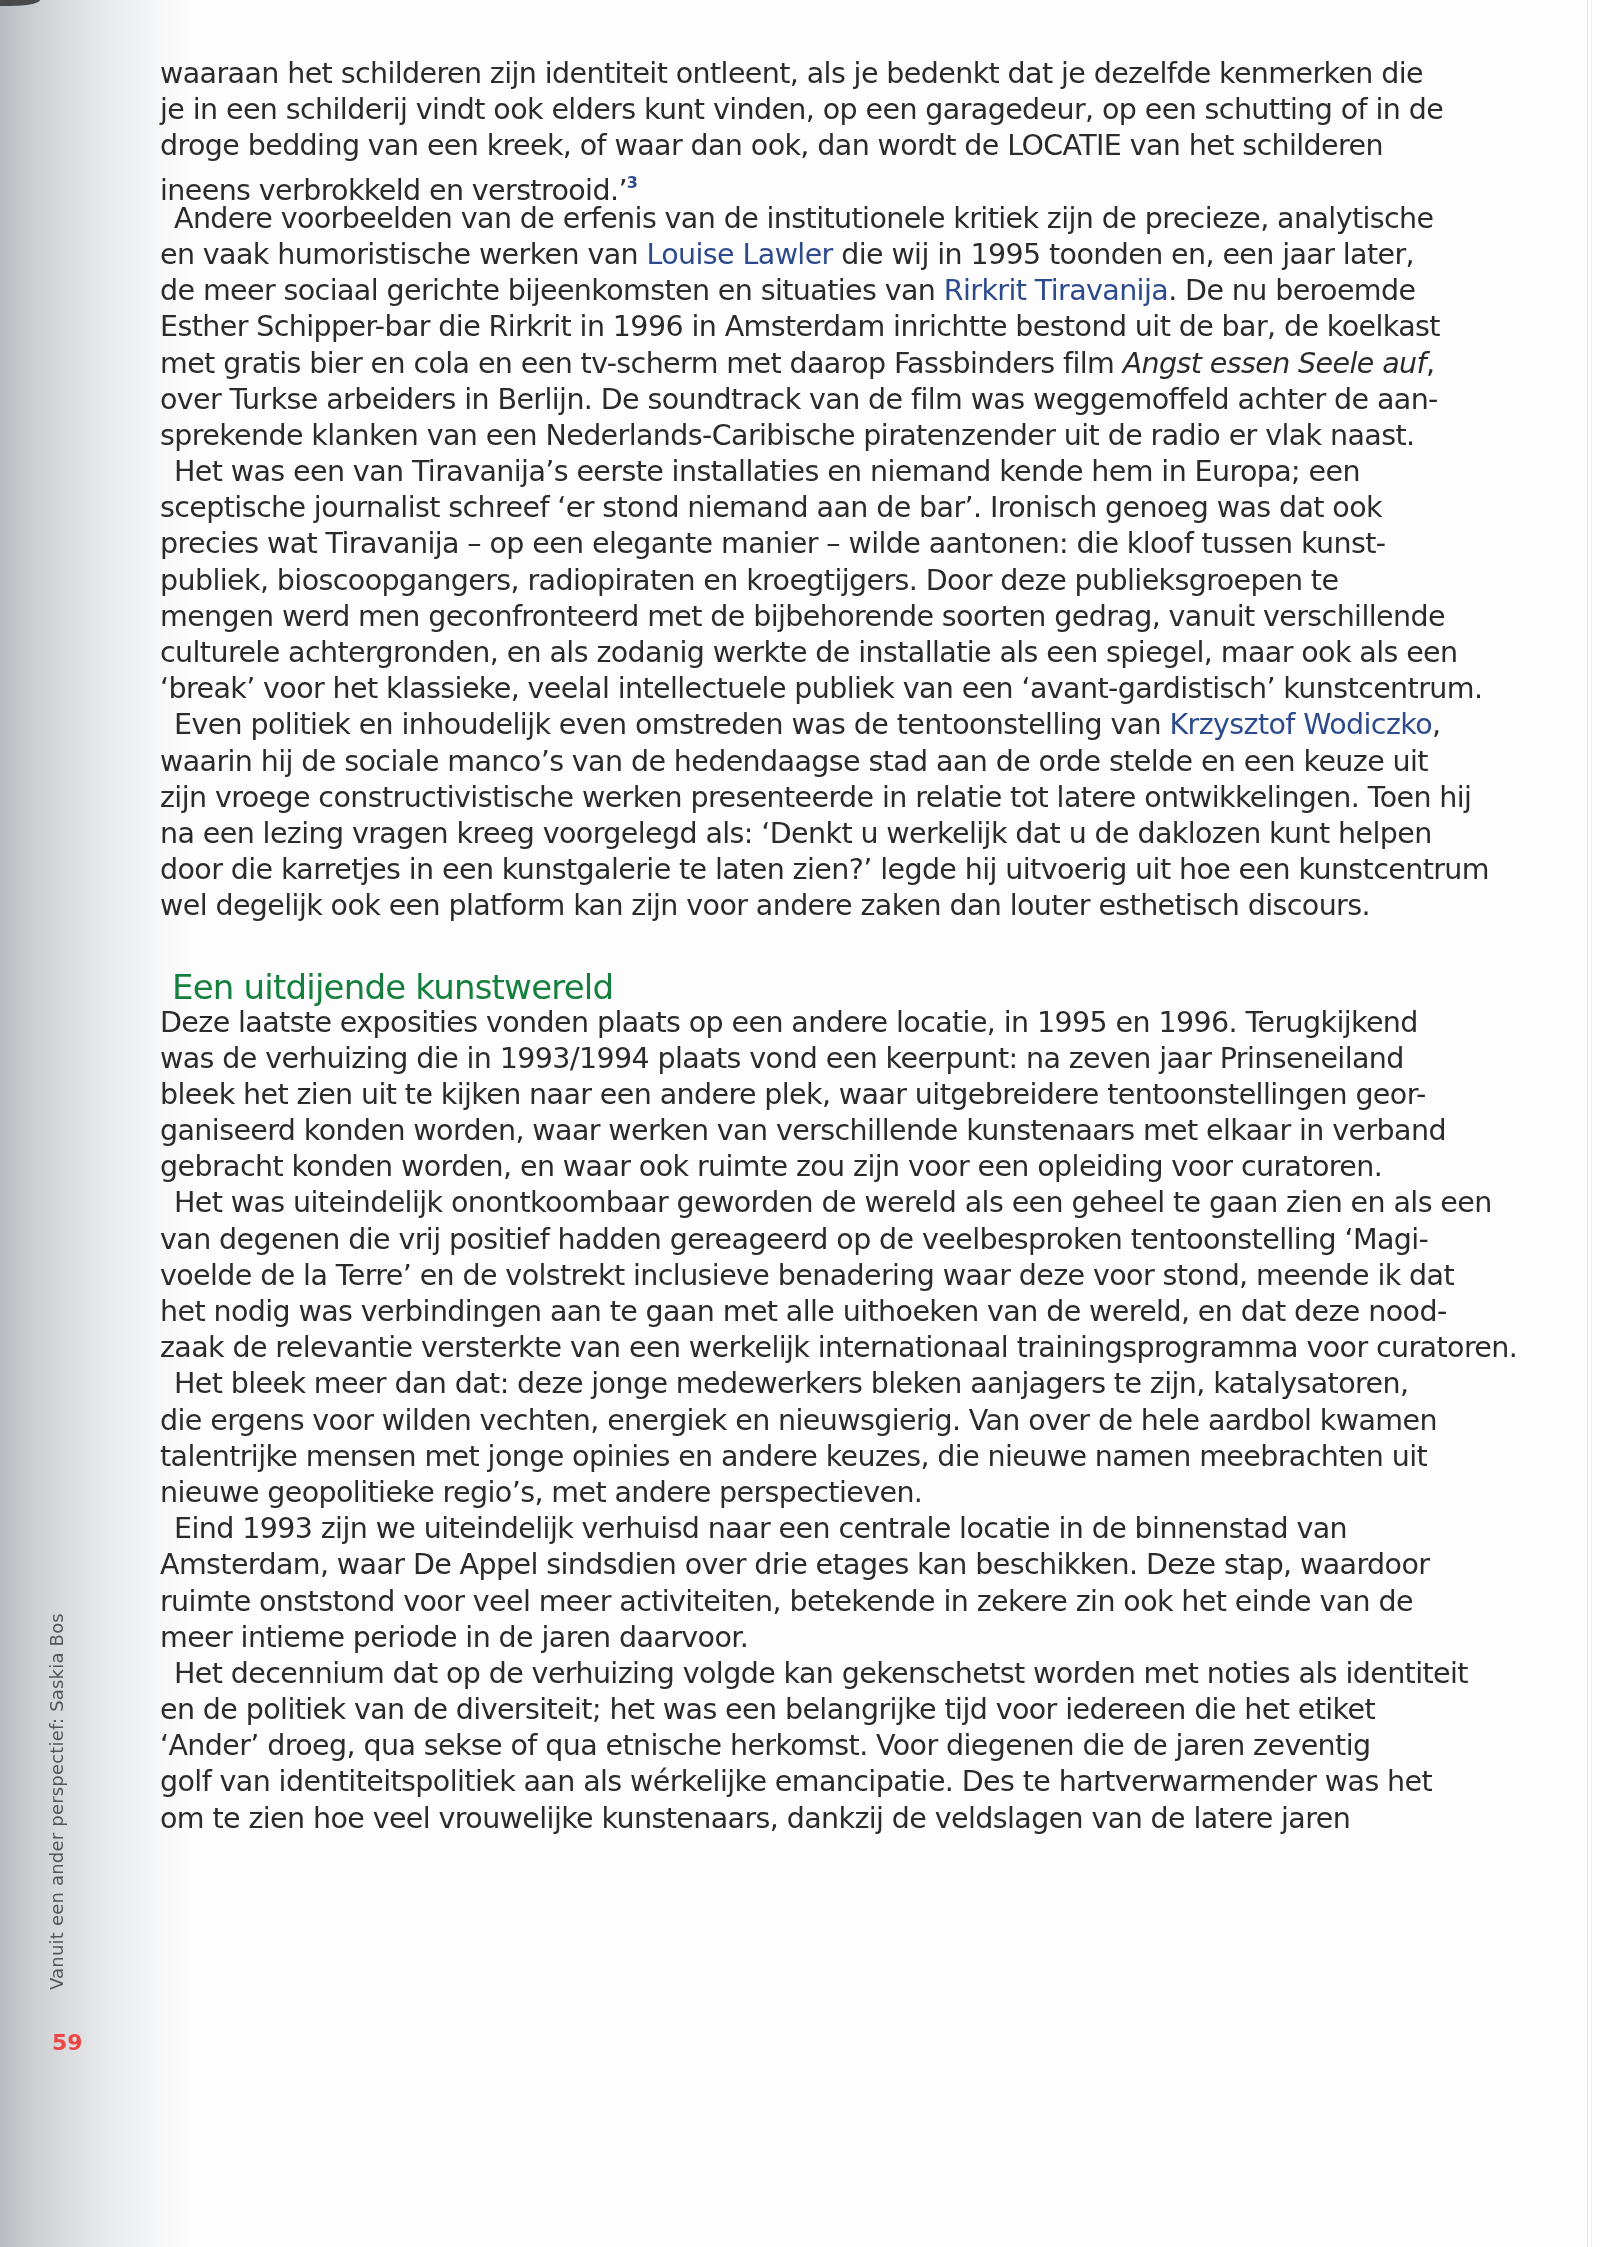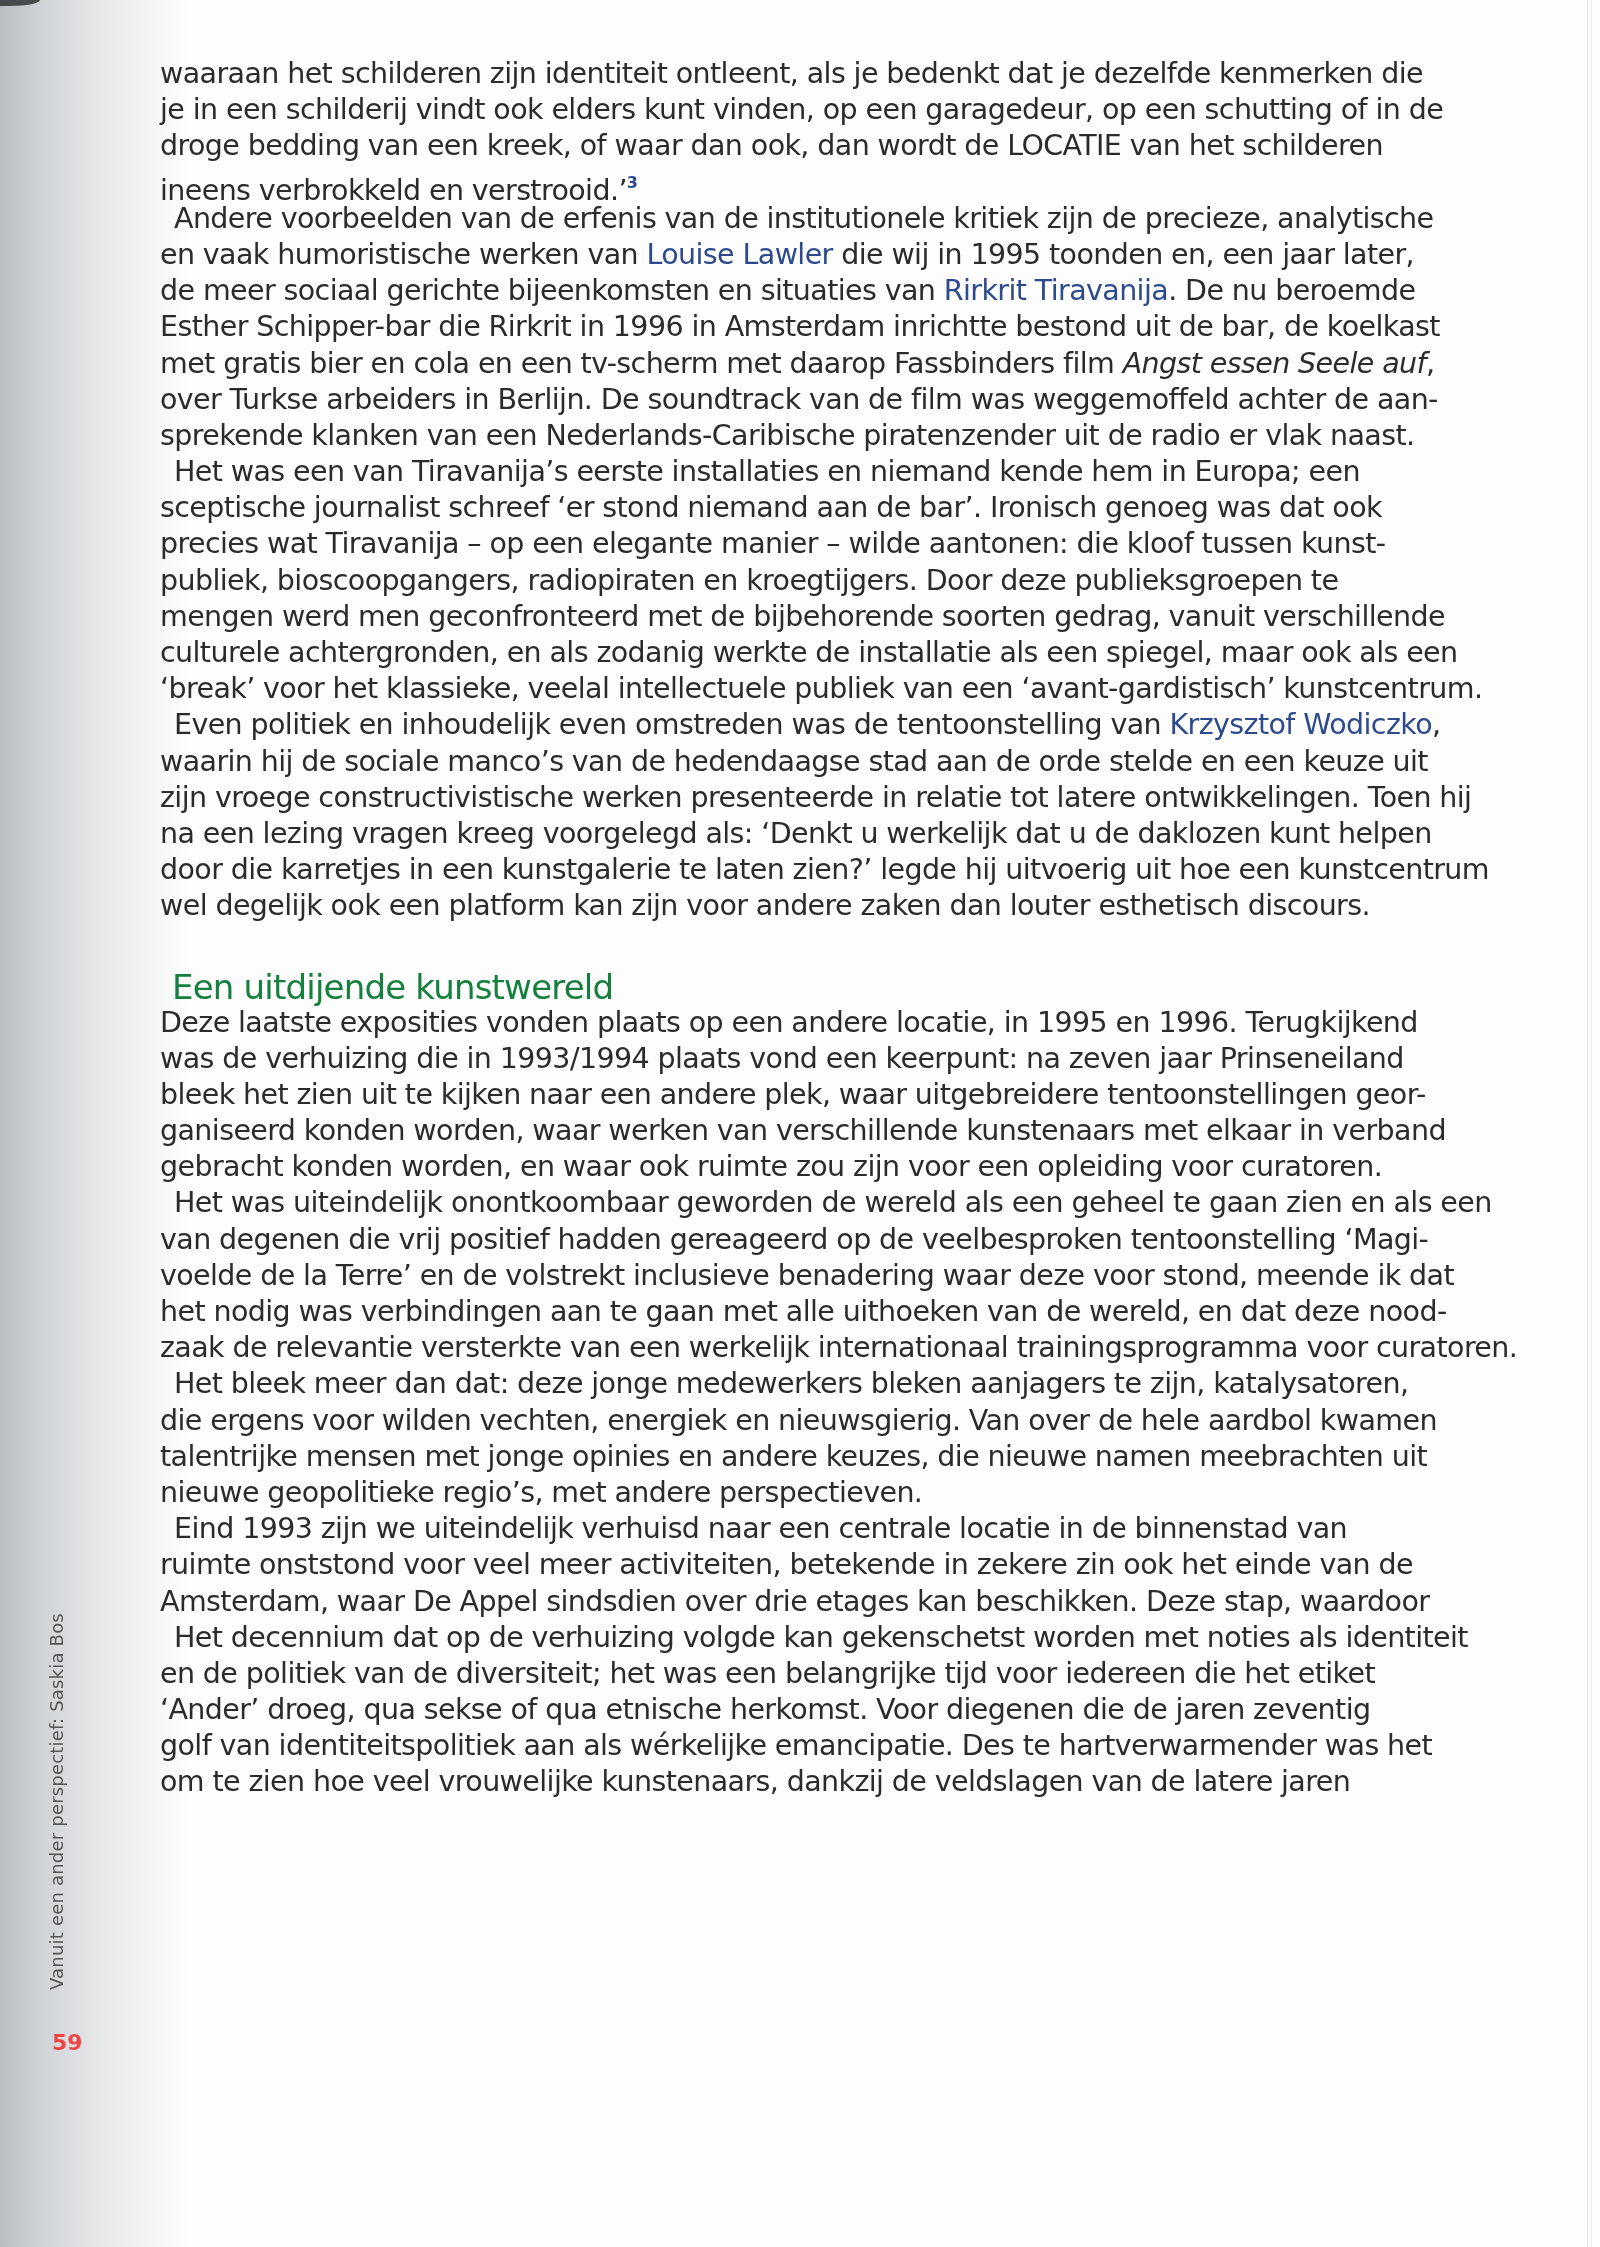--- a/index.html
+++ b/index.html
@@ -121,22 +121,23 @@
 
   <section>
     <div class="line indent">Het bleek meer dan dat: deze jonge medewerkers bleken aanjagers te zijn, katalysatoren,</div>
     <div class="line">die ergens voor wilden vechten, energiek en nieuwsgierig. Van over de hele aardbol kwamen</div>
     <div class="line">talentrijke mensen met jonge opinies en andere keuzes, die nieuwe namen meebrachten uit</div>
     <div class="line">nieuwe geopolitieke regio’s, met andere perspectieven.</div>
   </section>
 
   <section>
     <div class="line indent">Eind 1993 zijn we uiteindelijk verhuisd naar een centrale locatie in de binnenstad van</div>
+    <div class="line">Amsterdam, waar De Appel sindsdien over drie etages kan beschikken. Deze stap, waardoor</div>
     <div class="line">ruimte onststond voor veel meer activiteiten, betekende in zekere zin ook het einde van de</div>
-    <div class="line">Amsterdam, waar De Appel sindsdien over drie etages kan beschikken. Deze stap, waardoor</div>
+    <div class="line">meer intieme periode in de jaren daarvoor.</div>
   </section>
 
   <section>
     <div class="line indent">Het decennium dat op de verhuizing volgde kan gekenschetst worden met noties als identiteit</div>
     <div class="line">en de politiek van de diversiteit; het was een belangrijke tijd voor iedereen die het etiket</div>
     <div class="line">‘Ander’ droeg, qua sekse of qua etnische herkomst. Voor diegenen die de jaren zeventig</div>
     <div class="line">golf van identiteitspolitiek aan als wérkelijke emancipatie. Des te hartverwarmender was het</div>
     <div class="line">om te zien hoe veel vrouwelijke kunstenaars, dankzij de veldslagen van de latere jaren</div>
   </section>
 

